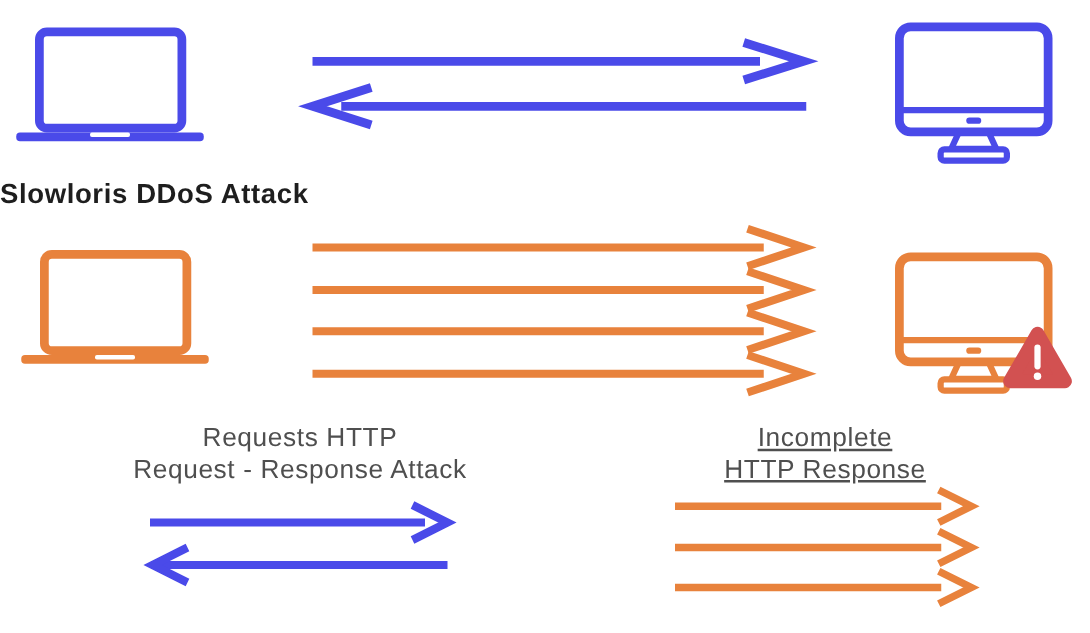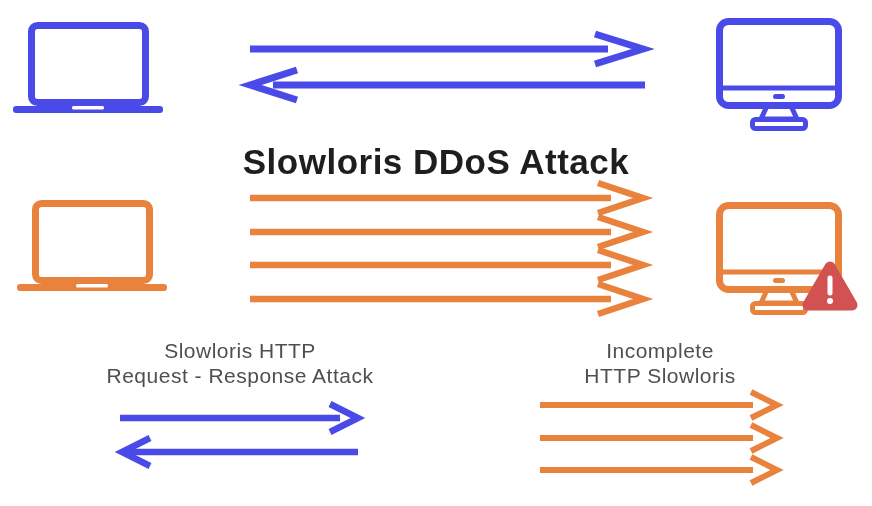--- a/index.html
+++ b/index.html
@@ -18,33 +18,32 @@
     width:872px;height:506px;
     background:var(--c-bg);
     overflow:hidden;
   }
   .abs{position:absolute;}
   .blue{color:var(--c-blue);}
   .orange{color:var(--c-orange);}
   svg{display:block;overflow:visible;}
   .title{
     left:0;top:142px;width:100%;
-    text-align:center;
-    font-size:35px;font-weight:700;
+    font-size:22px;font-weight:700;
     letter-spacing:.5px;
     color:var(--c-title);
   }
   .legend-label{
     color:var(--c-label);
     font-size:21px;line-height:25px;
     text-align:center;
     letter-spacing:.5px;
   }
   .legend-complete-label{left:60px;top:338px;width:360px;}
-  .legend-incomplete-label{left:520px;top:338px;width:280px;}
+  .legend-incomplete-label{left:520px;top:338px;width:280px;text-decoration:underline;}
 </style>
 </head>
 <body>
 
 <div class="canvas">
 
   <svg class="abs blue" style="left:12px;top:22px;" width="152" height="92" viewBox="0 0 152 92">
     <rect x="19.5" y="3.5" width="114" height="77" rx="6" fill="none" stroke="currentColor" stroke-width="7"></rect>
     <rect x="1" y="84" width="150" height="7" rx="3" fill="currentColor"></rect>
     <rect x="60" y="84" width="32" height="3.5" rx="1.5" fill="#ffffff"></rect>
@@ -104,38 +103,38 @@
     <rect x="36.5" y="101.5" width="53" height="9" rx="3" fill="none" stroke="currentColor" stroke-width="5"></rect>
   </svg>
 
   <svg class="abs" style="left:802px;top:260px;" width="56" height="54" viewBox="0 0 56 54">
     <path d="M28 7 L50 45 L6 45 Z" fill="var(--c-red)" stroke="var(--c-red)" stroke-width="11" stroke-linejoin="round"></path>
     <line x1="28" y1="18" x2="28" y2="33" stroke="#ffffff" stroke-width="5" stroke-linecap="round"></line>
     <circle cx="28" cy="41" r="3" fill="#ffffff"></circle>
   </svg>
 
   <div class="abs legend-label legend-complete-label">
-    <div>Slowloris HTTP</div>
+    <div>Requests HTTP</div>
     <div>Request - Response Attack</div>
   </div>
 
   <svg class="abs blue" style="left:112px;top:400px;" width="256" height="70" viewBox="0 0 256 70">
     <g>
       <line x1="8" y1="18" x2="228" y2="18" stroke="currentColor" stroke-width="6.5"></line>
       <polyline points="218,4 246,18 218,32" fill="none" stroke="currentColor" stroke-width="6.5"></polyline>
     </g>
     <g>
       <line x1="16" y1="52" x2="246" y2="52" stroke="currentColor" stroke-width="6.5"></line>
       <polyline points="38,38 10,52 38,66" fill="none" stroke="currentColor" stroke-width="6.5"></polyline>
     </g>
   </svg>
 
   <div class="abs legend-label legend-incomplete-label">
     <div>Incomplete</div>
-    <div>HTTP Slowloris</div>
+    <div>HTTP Response</div>
   </div>
 
   <svg class="abs orange" style="left:533px;top:393px;" width="252" height="92" viewBox="0 0 252 92">
     <g>
       <line x1="7" y1="12" x2="220" y2="12" stroke="currentColor" stroke-width="6"></line>
       <polyline points="218,-1 244,12 218,25" fill="none" stroke="currentColor" stroke-width="6"></polyline>
     </g>
     <g>
       <line x1="7" y1="45" x2="220" y2="45" stroke="currentColor" stroke-width="6"></line>
       <polyline points="218,32 244,45 218,58" fill="none" stroke="currentColor" stroke-width="6"></polyline>

